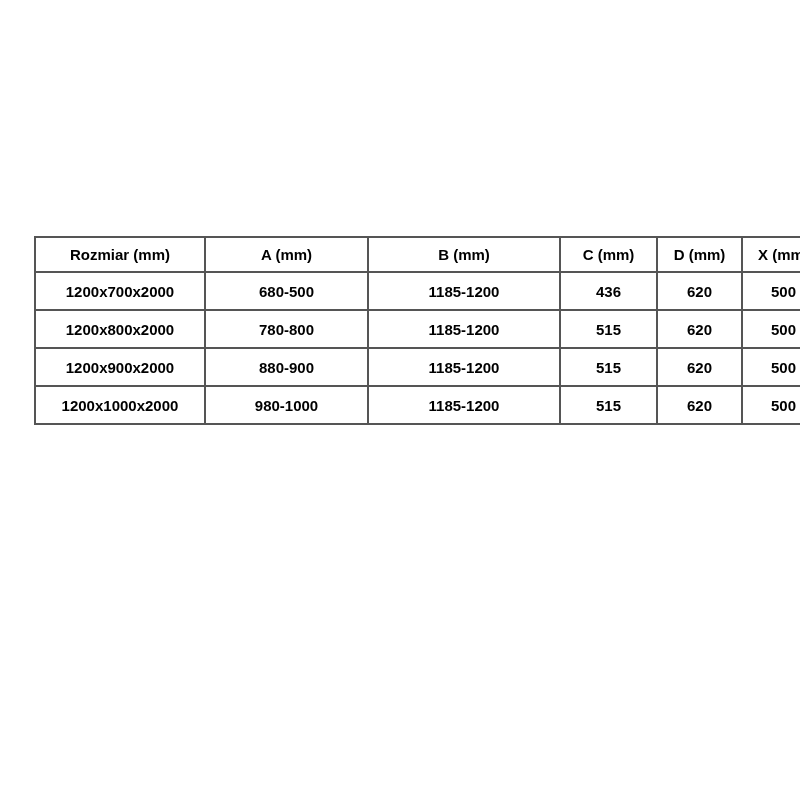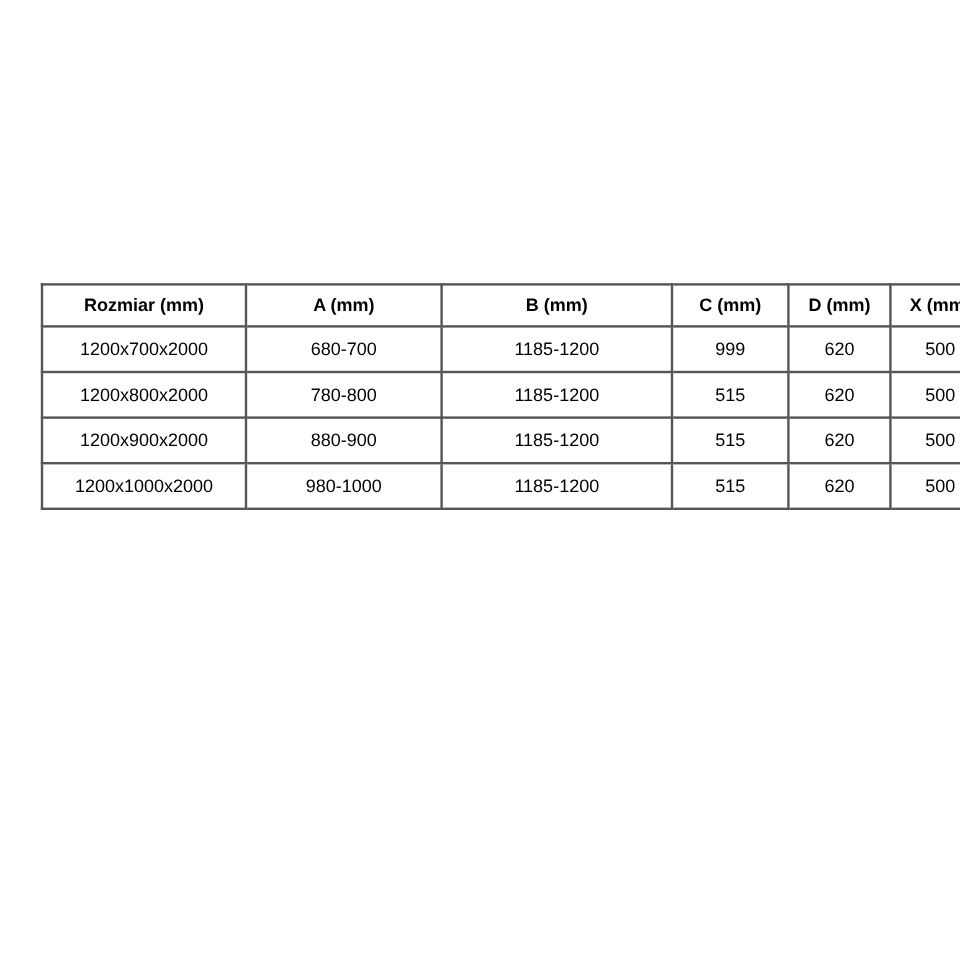--- a/index.html
+++ b/index.html
@@ -36,21 +36,21 @@
     line-height: 1;
     overflow: hidden;
     white-space: nowrap;
   }
   table.spec-table th {
     height: 33px; 
     font-weight: bold;
   }
   table.spec-table td {
     height: 36px; 
-    font-weight: normal;
+    font-weight: bold;
   }
   col.c-rozmiar { width: 170px; }
   col.c-a { width: 163px; }
   col.c-b { width: 192px; }
   col.c-c { width: 97px; }
   col.c-d { width: 85px; }
   col.c-x { width: 83px; }
 </style>
 </head>
 <body>
@@ -71,23 +71,23 @@
         <th>A (mm)</th>
         <th>B (mm)</th>
         <th>C (mm)</th>
         <th>D (mm)</th>
         <th>X (mm)</th>
       </tr>
     </thead>
     <tbody>
       <tr>
         <td>1200x700x2000</td>
-        <td>680-700</td>
+        <td>680-500</td>
         <td>1185-1200</td>
-        <td>999</td>
+        <td>436</td>
         <td>620</td>
         <td>500</td>
       </tr>
       <tr>
         <td>1200x800x2000</td>
         <td>780-800</td>
         <td>1185-1200</td>
         <td>515</td>
         <td>620</td>
         <td>500</td>

